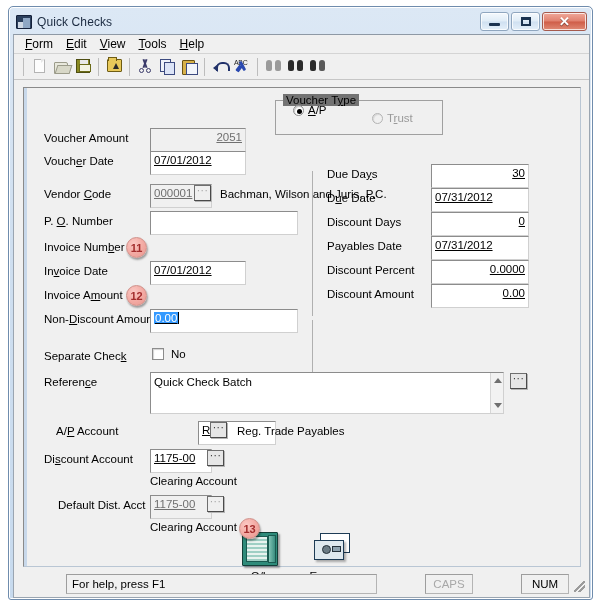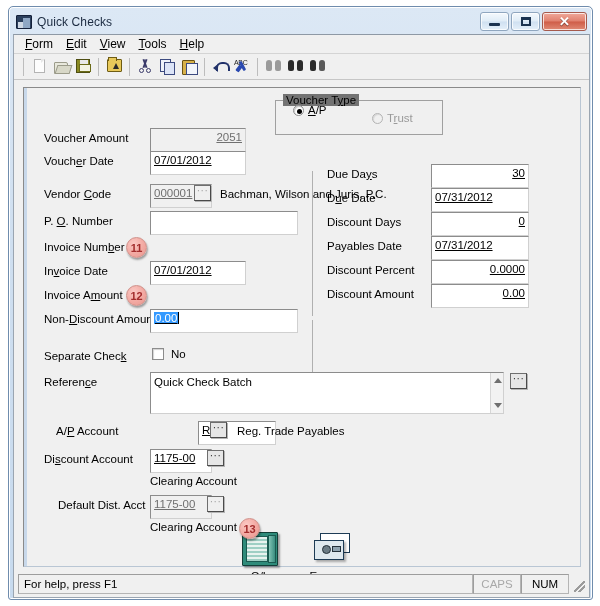--- a/index.html
+++ b/index.html
@@ -429,20 +429,21 @@
     font-size: 11.5px;
   }
   .sb-panel {
     border: 1px solid #b4b4b4;
     border-top-color: #9d9d9d;
     border-left-color: #9d9d9d;
     background: #f0f0f0;
     display: flex; align-items: center;
     padding: 0 5px;
     color: #000;
+    margin-left: 48px;
   }
   #sb-main { flex: 1; }
   #sb-caps { width: 48px; justify-content: center; color: #a8a8a8; }
   #sb-num { width: 48px; justify-content: center; }
   #sb-grip {
     width: 18px;
     position: relative;
   }
   #sb-grip::after {
     content:"";

